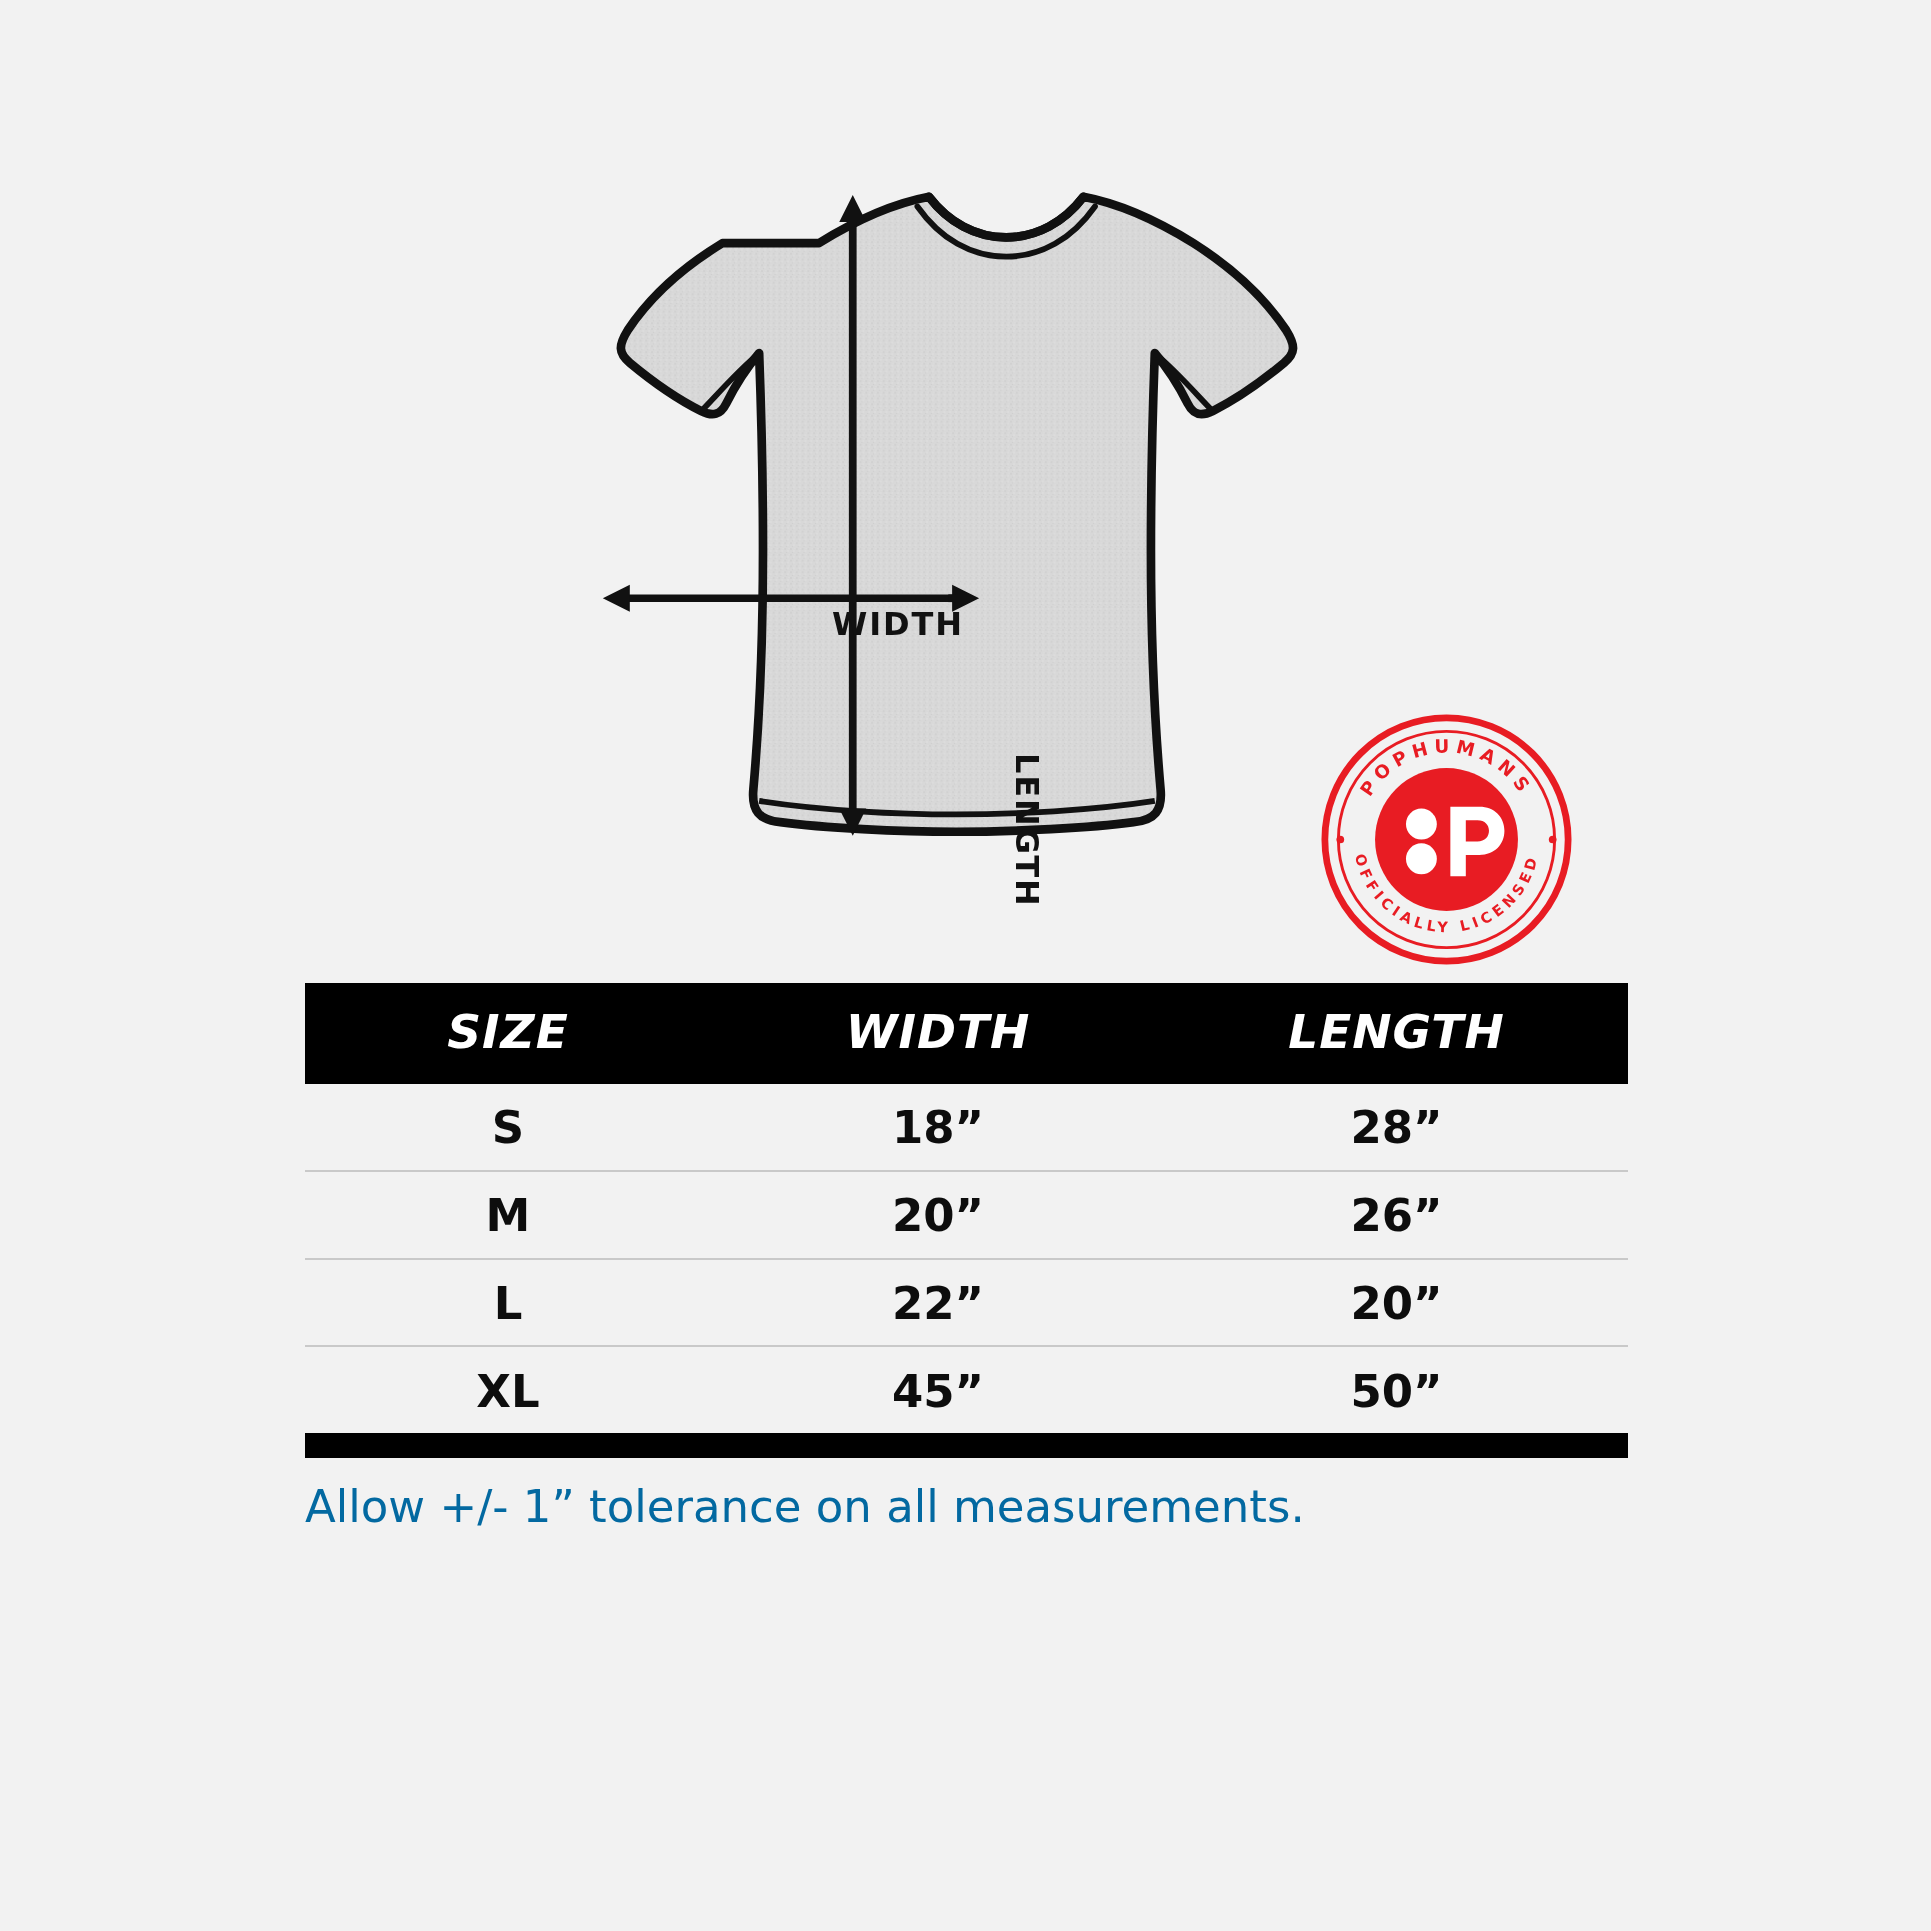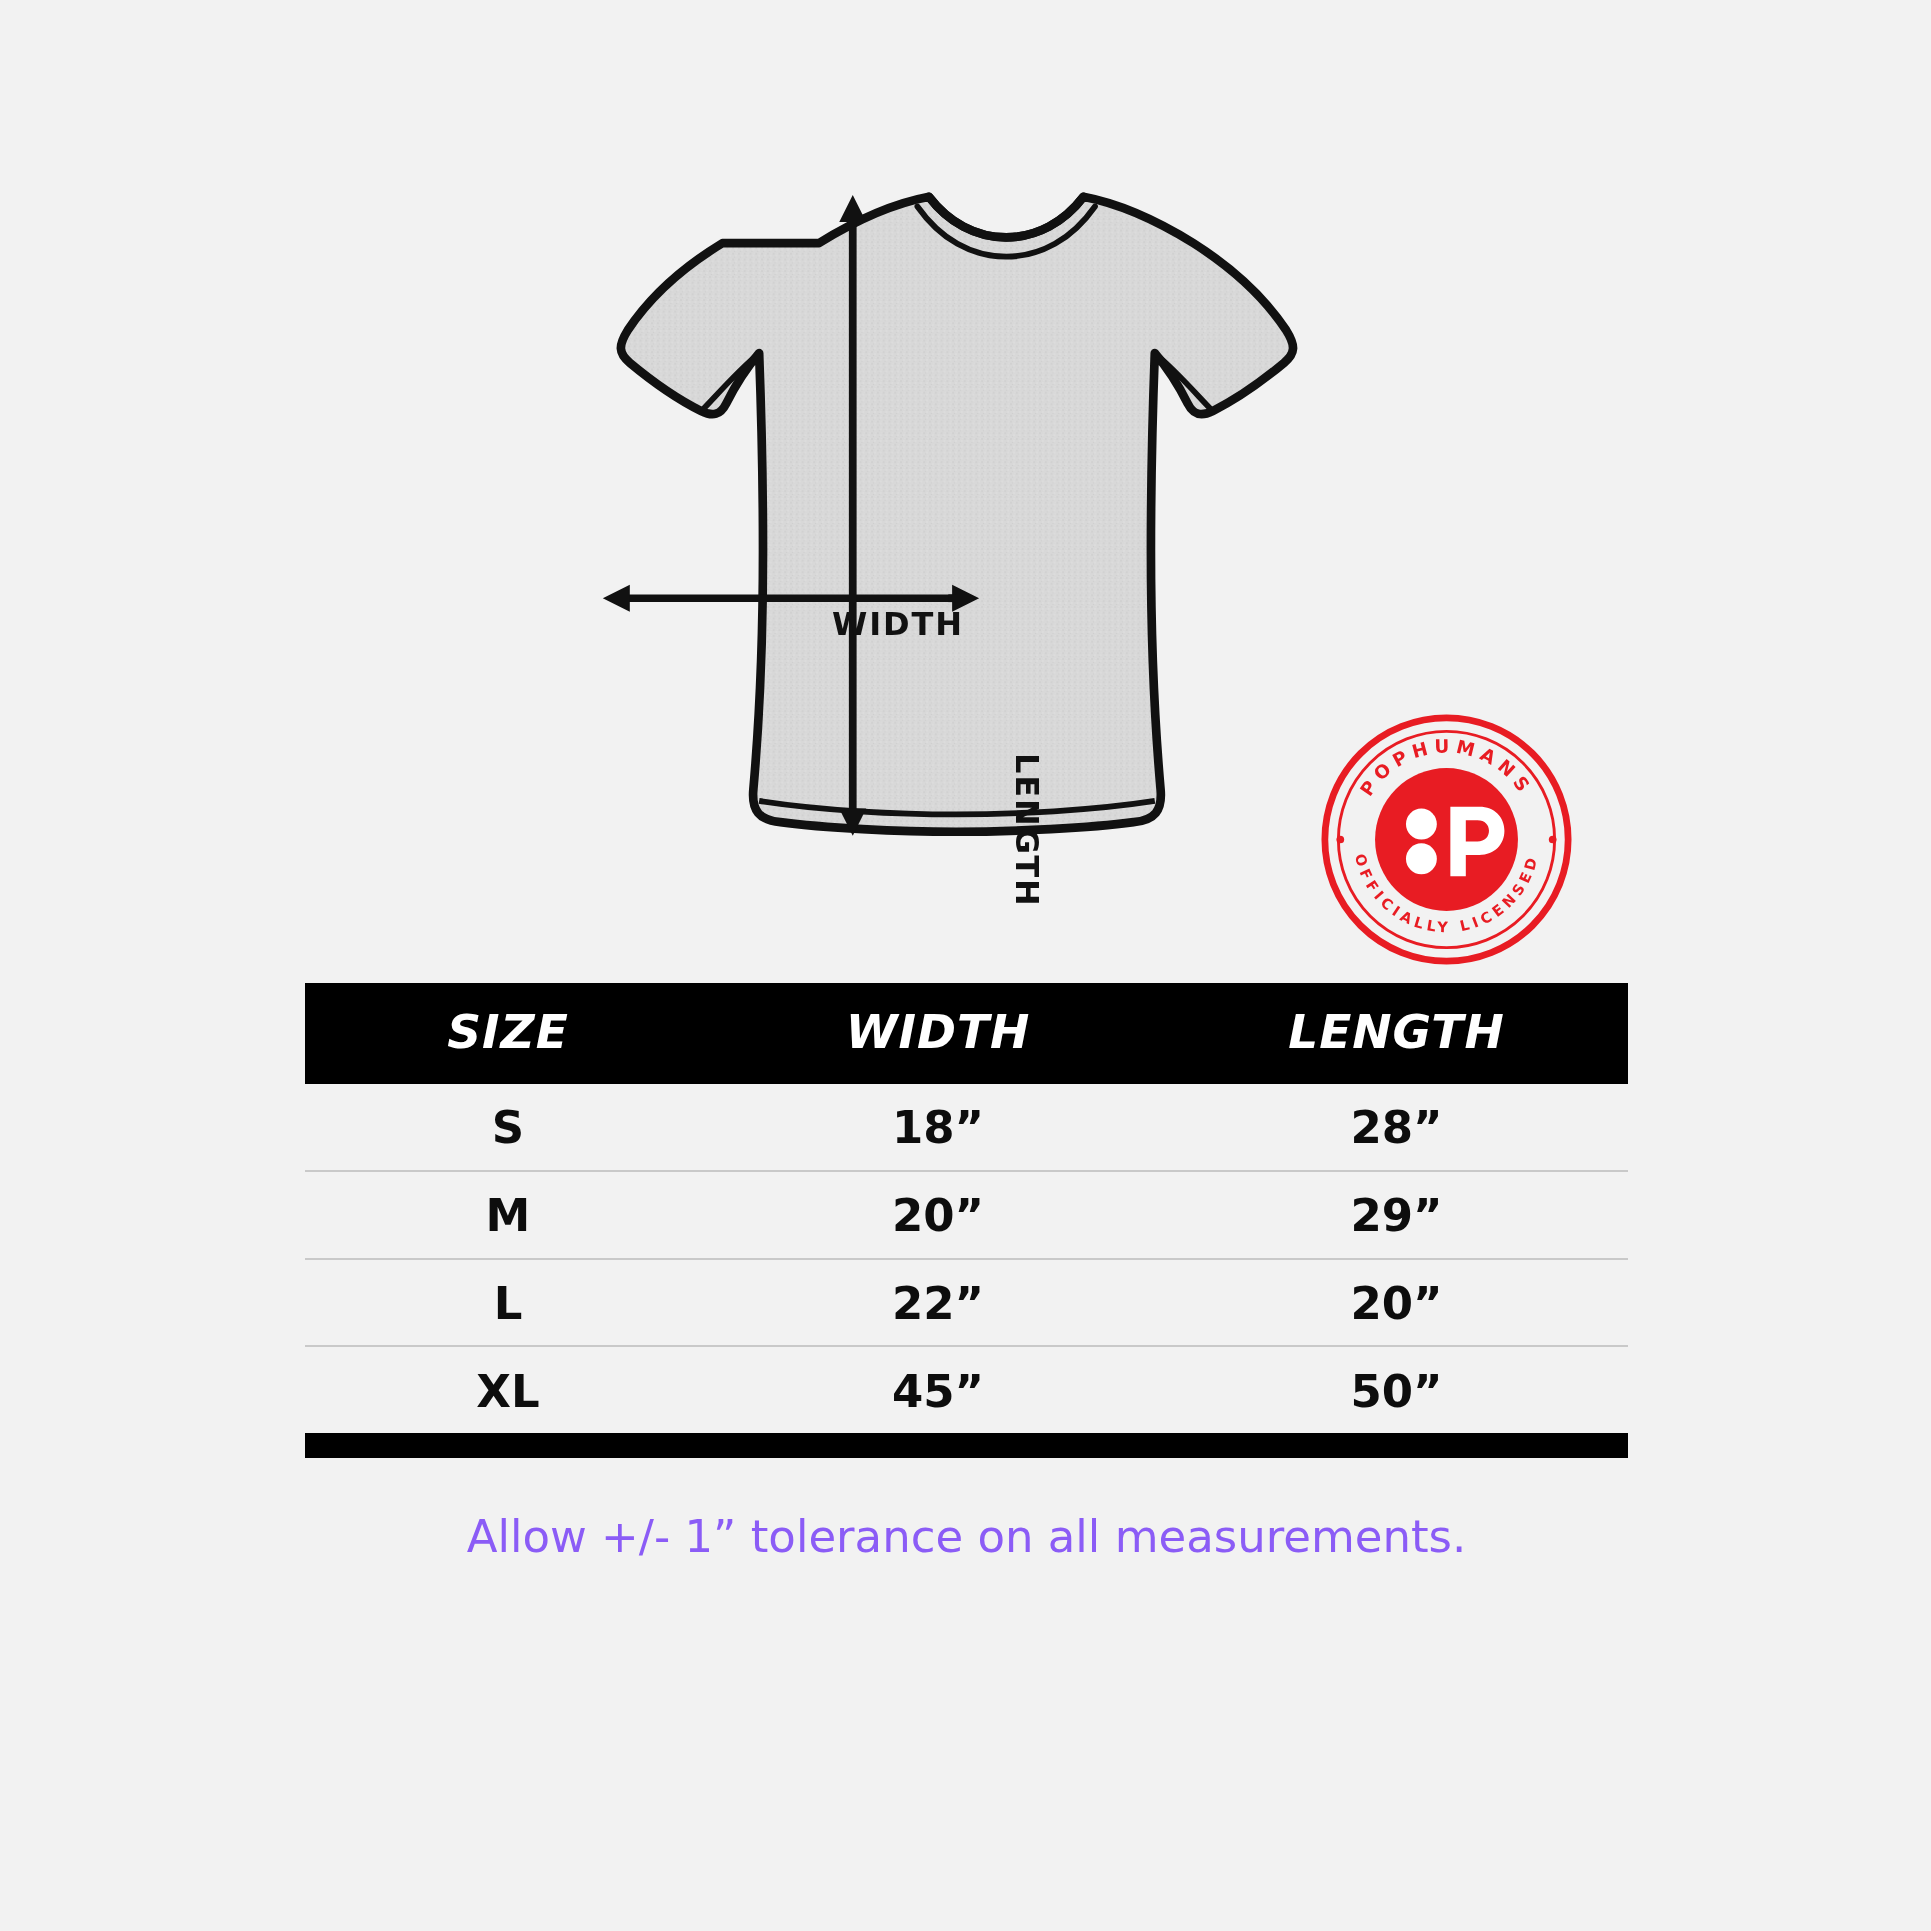--- a/index.html
+++ b/index.html
@@ -118,25 +118,24 @@
     height: 25px;
     background: #000000;
     width: 1323px;
     position: relative;
     z-index: 2;
   }
 
   .tolerance {
     position: relative;
     z-index: 2;
-    margin-top: 52px;
-    text-align: center;
+    margin-top: 22px;
     font-family: "DejaVu Sans", sans-serif;
     font-size: 45px;
-    color: #8b5cf6;
+    color: #0369a1;
     letter-spacing: 0px;
   }
 </style>
 </head>
 <body>
 
 <div class="page">
 
   <div class="diagram">
 
@@ -238,21 +237,21 @@
       </thead>
       <tbody>
         <tr>
           <td>S</td>
           <td>18”</td>
           <td>28”</td>
         </tr>
         <tr>
           <td>M</td>
           <td>20”</td>
-          <td>29”</td>
+          <td>26”</td>
         </tr>
         <tr>
           <td>L</td>
           <td>22”</td>
           <td>20”</td>
         </tr>
         <tr>
           <td>XL</td>
           <td>45”</td>
           <td>50”</td>

